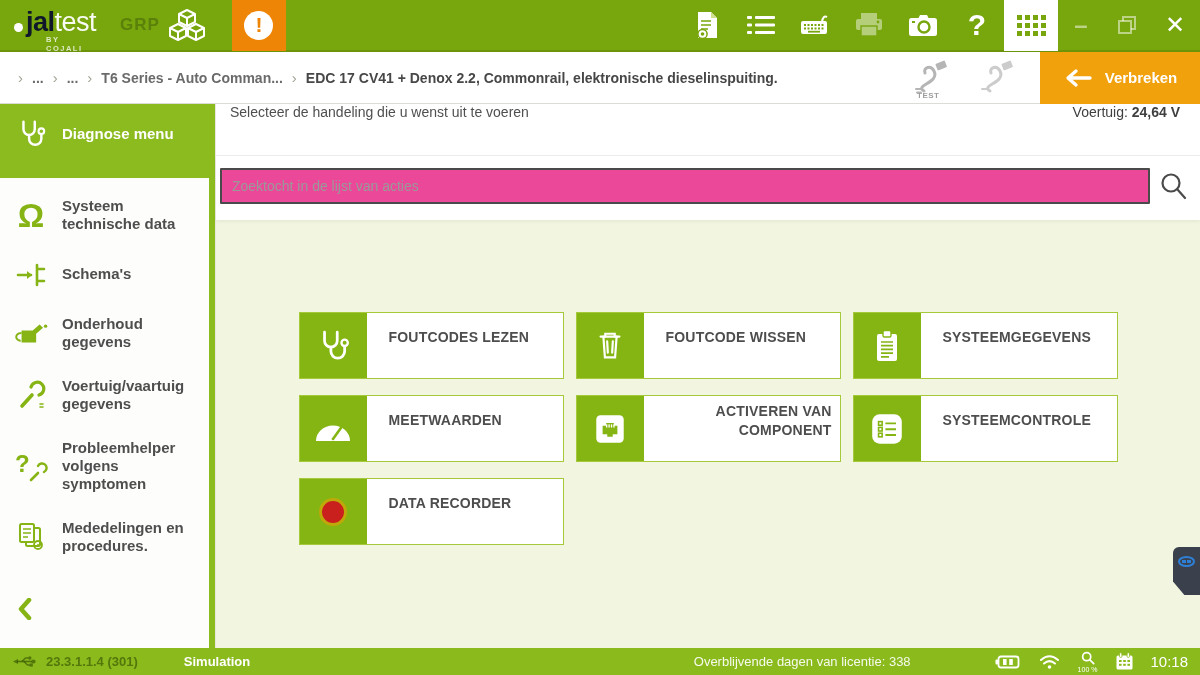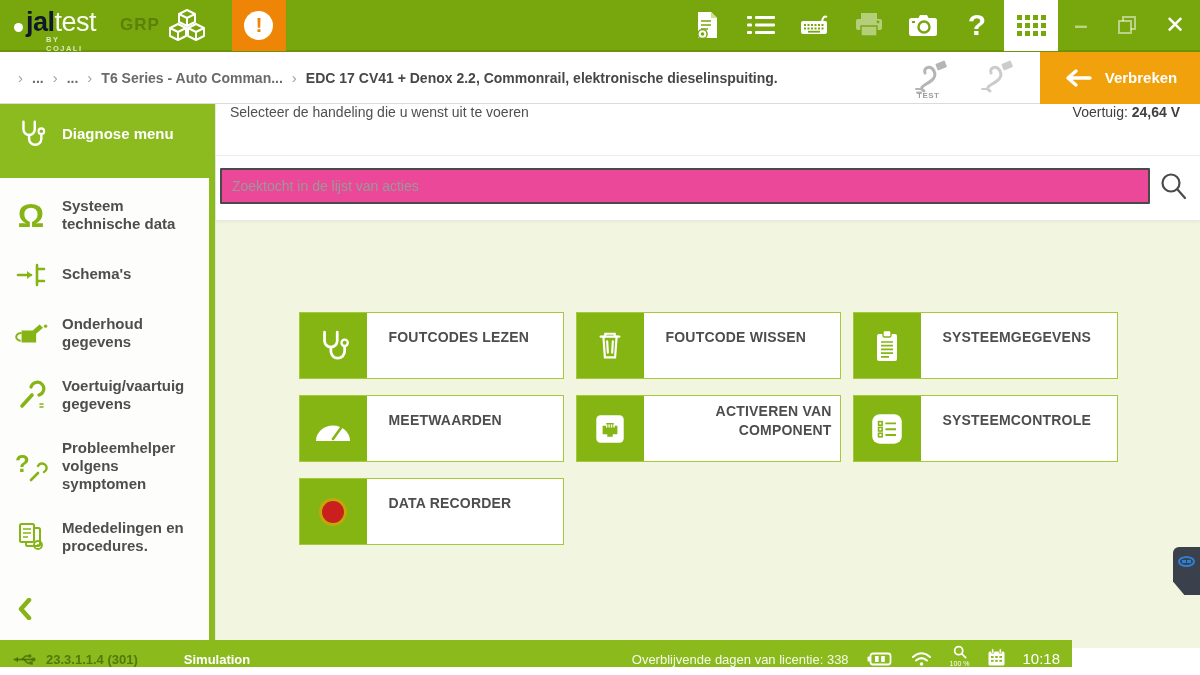--- a/index.html
+++ b/index.html
@@ -71,27 +71,27 @@
   #search-input::placeholder { color:#999; }
   .content { flex:1; display:flex; justify-content:center; padding-top:92px; }
   .act-grid { display:grid; grid-template-columns:repeat(3,265px); gap:16px 12px; align-content:start; }
   .act { height:67px; background:#fff; border:1px solid #a6c93c; display:flex; align-items:stretch; cursor:pointer; padding:0; font-family:inherit; }
   .act-ic { width:67px; flex:none; background:#85b513; display:flex; align-items:center; justify-content:center; color:#fff; }
   .act-label { display:flex; align-items:center; text-align:right; padding:0 8px 16px 22px;
     font-size:14px; font-weight:700; color:#4d4d4d; line-height:1.3; letter-spacing:.2px; }
   .rec-dot { width:28px; height:28px; border-radius:50%; background:#c9201d; border:3px solid #bfa80a; }
 
   
-  #statusbar { position:absolute; left:0; bottom:8px; width:1072px; height:27px; background:#8aba1c;
-    display:flex; align-items:flex-end; color:#fff; font-size:13px; padding:0 12px; }
+  #statusbar { position:absolute; left:0; bottom:0; width:1200px; height:27px; background:#8aba1c;
+    display:flex; align-items:center; color:#fff; font-size:13px; padding:0 12px; }
   .sb-dark { color:rgba(47,75,0,.55); }
   .sb-version { margin-left:10px; color:rgba(47,75,0,.6); font-weight:700; }
   .sb-mode { margin-left:46px; font-weight:800; color:#fff; }
   .sb-spacer { flex:1; }
-  .sb-license { color:rgba(255,255,255,.92); }
+  .sb-license { color:rgba(255,255,255,.92); margin-right:66px; }
   .sb-ic { margin-left:18px; display:flex; align-items:center; }
   .zoom-stack { display:flex; flex-direction:column; align-items:center; line-height:1; }
   .zoom-stack .zl { font-size:7px; margin-top:1px; color:#fff; }
   .sb-time { margin-left:16px; font-size:15px; }
 
   
   #tv-widget { position:absolute; right:0; top:547px; width:27px; height:48px; background:#3a414d;
     border-radius:6px 0 0 0; clip-path:polygon(0 0,100% 0,100% 100%,42% 100%,0 72%); 
     display:flex; align-items:flex-start; justify-content:center; padding-top:9px; cursor:pointer; }
   .tv-oval { width:17px; height:11px; border-radius:50%; border:2px solid #2e7fd6; display:flex; align-items:center; justify-content:center; gap:1px; }

